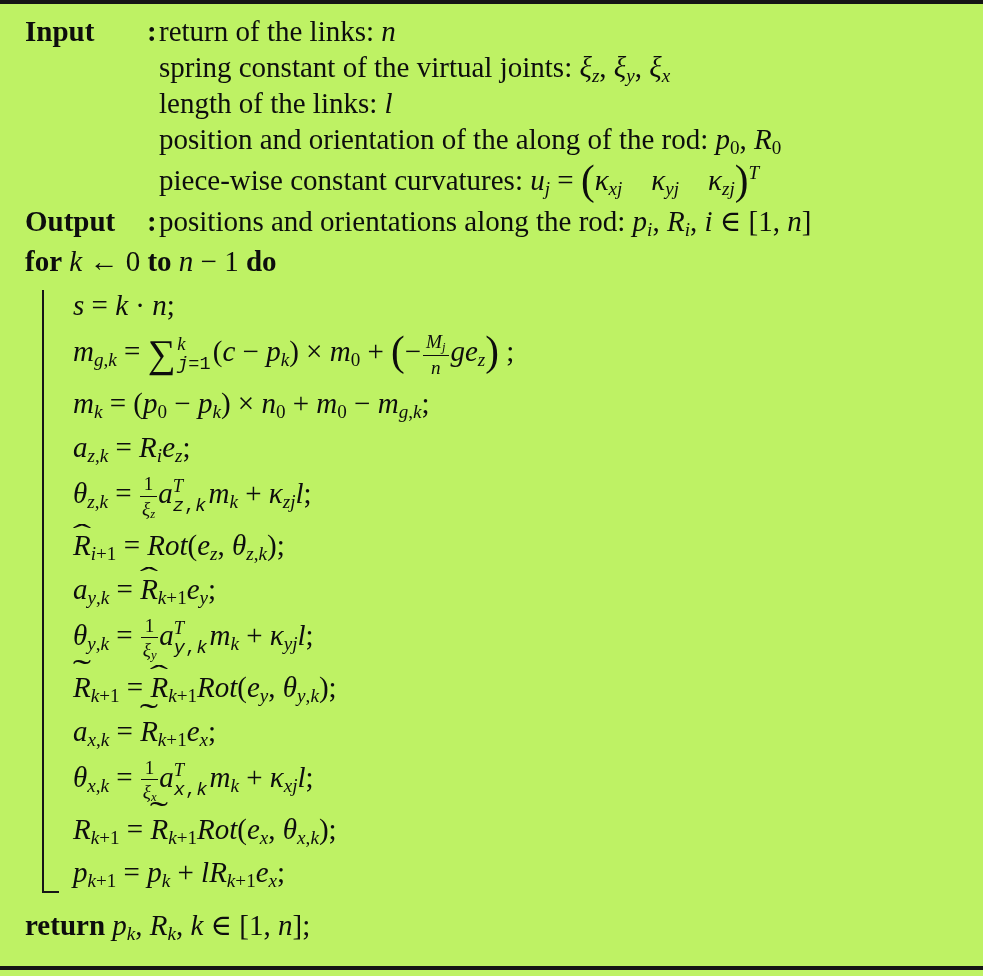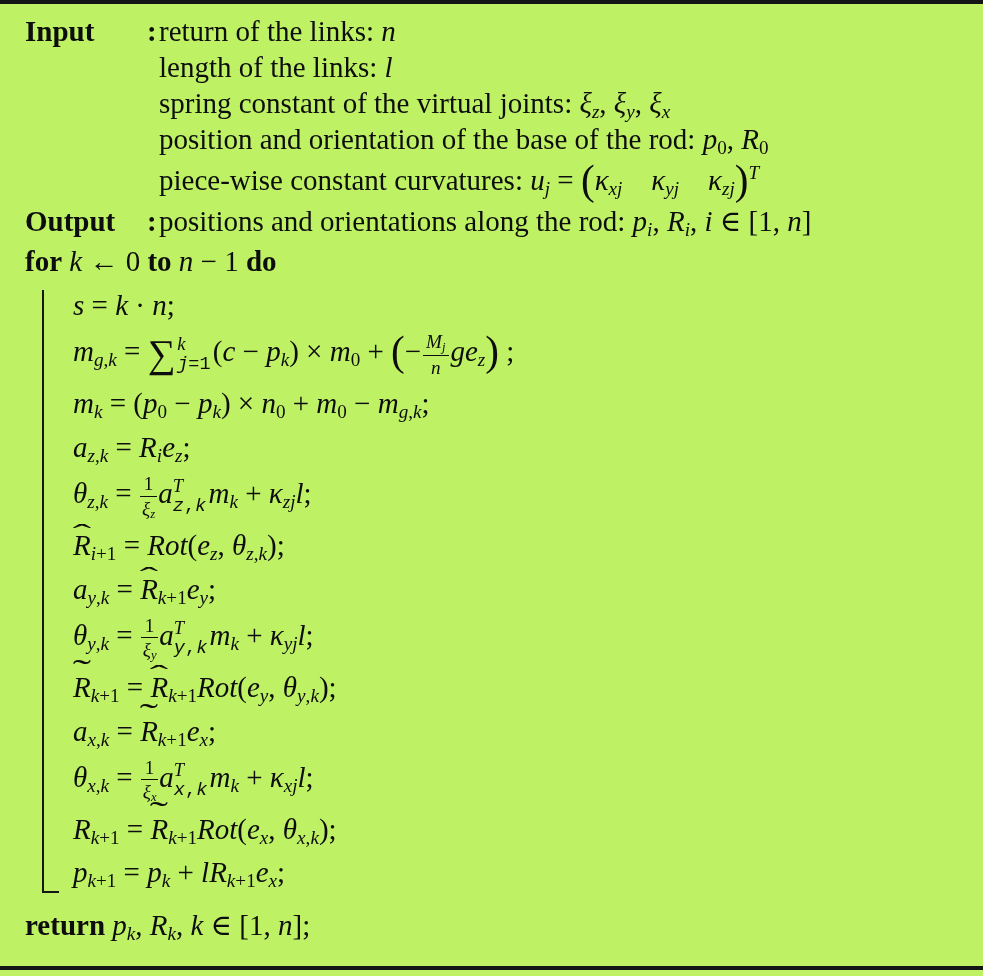--- a/index.html
+++ b/index.html
@@ -49,23 +49,23 @@
 <body>
 
 <div class="page">
   <div class="algo">
 
     <div class="iorow">
       <div class="iolabel">Input</div>
       <div class="iocolon">:</div>
       <div class="iobody" id="input-lines">
           <div class="hline"><span class="txt">return of the links: </span><span class="m"><span class="it">n</span></span></div>
+          <div class="hline"><span class="txt">spring constant of the virtual joints: </span><span class="m"><span class="it">ξ</span><span class="sb"><span class="it">z</span></span>, <span class="it">ξ</span><span class="sb"><span class="it">y</span></span>, <span class="it">ξ</span><span class="sb"><span class="it">x</span></span></span></div>
           <div class="hline"><span class="txt">length of the links: </span><span class="m"><span class="it">l</span></span></div>
-          <div class="hline"><span class="txt">spring constant of the virtual joints: </span><span class="m"><span class="it">ξ</span><span class="sb"><span class="it">z</span></span>, <span class="it">ξ</span><span class="sb"><span class="it">y</span></span>, <span class="it">ξ</span><span class="sb"><span class="it">x</span></span></span></div>
-          <div class="hline"><span class="txt">position and orientation of the base of the rod: </span><span class="m"><span class="it">p</span><span class="sb">0</span>, <span class="it">R</span><span class="sb">0</span></span></div>
+          <div class="hline"><span class="txt">position and orientation of the along of the rod: </span><span class="m"><span class="it">p</span><span class="sb">0</span>, <span class="it">R</span><span class="sb">0</span></span></div>
           <div class="hline"><span class="txt">piece-wise constant curvatures: </span><span class="m"><span class="it">u</span><span class="sb"><span class="it">j</span></span> = <span class="bigp">(</span><span class="it">κ</span><span class="sb"><span class="it">xj</span></span> <span class="it">κ</span><span class="sb"><span class="it">yj</span></span> <span class="it">κ</span><span class="sb"><span class="it">zj</span></span><span class="bigp">)</span><span class="sp"><span class="it">T</span></span></span></div>
         </div>
     </div>
 
     <div class="iorow">
       <div class="iolabel">Output</div>
       <div class="iocolon">:</div>
       <div class="iobody" id="output-line">
           <div class="hline"><span class="txt">positions and orientations along the rod: </span><span class="m"><span class="it">p</span><span class="sb"><span class="it">i</span></span>, <span class="it">R</span><span class="sb"><span class="it">i</span></span>, <span class="it">i</span> ∈ [1, <span class="it">n</span>]</span></div>
         </div>

